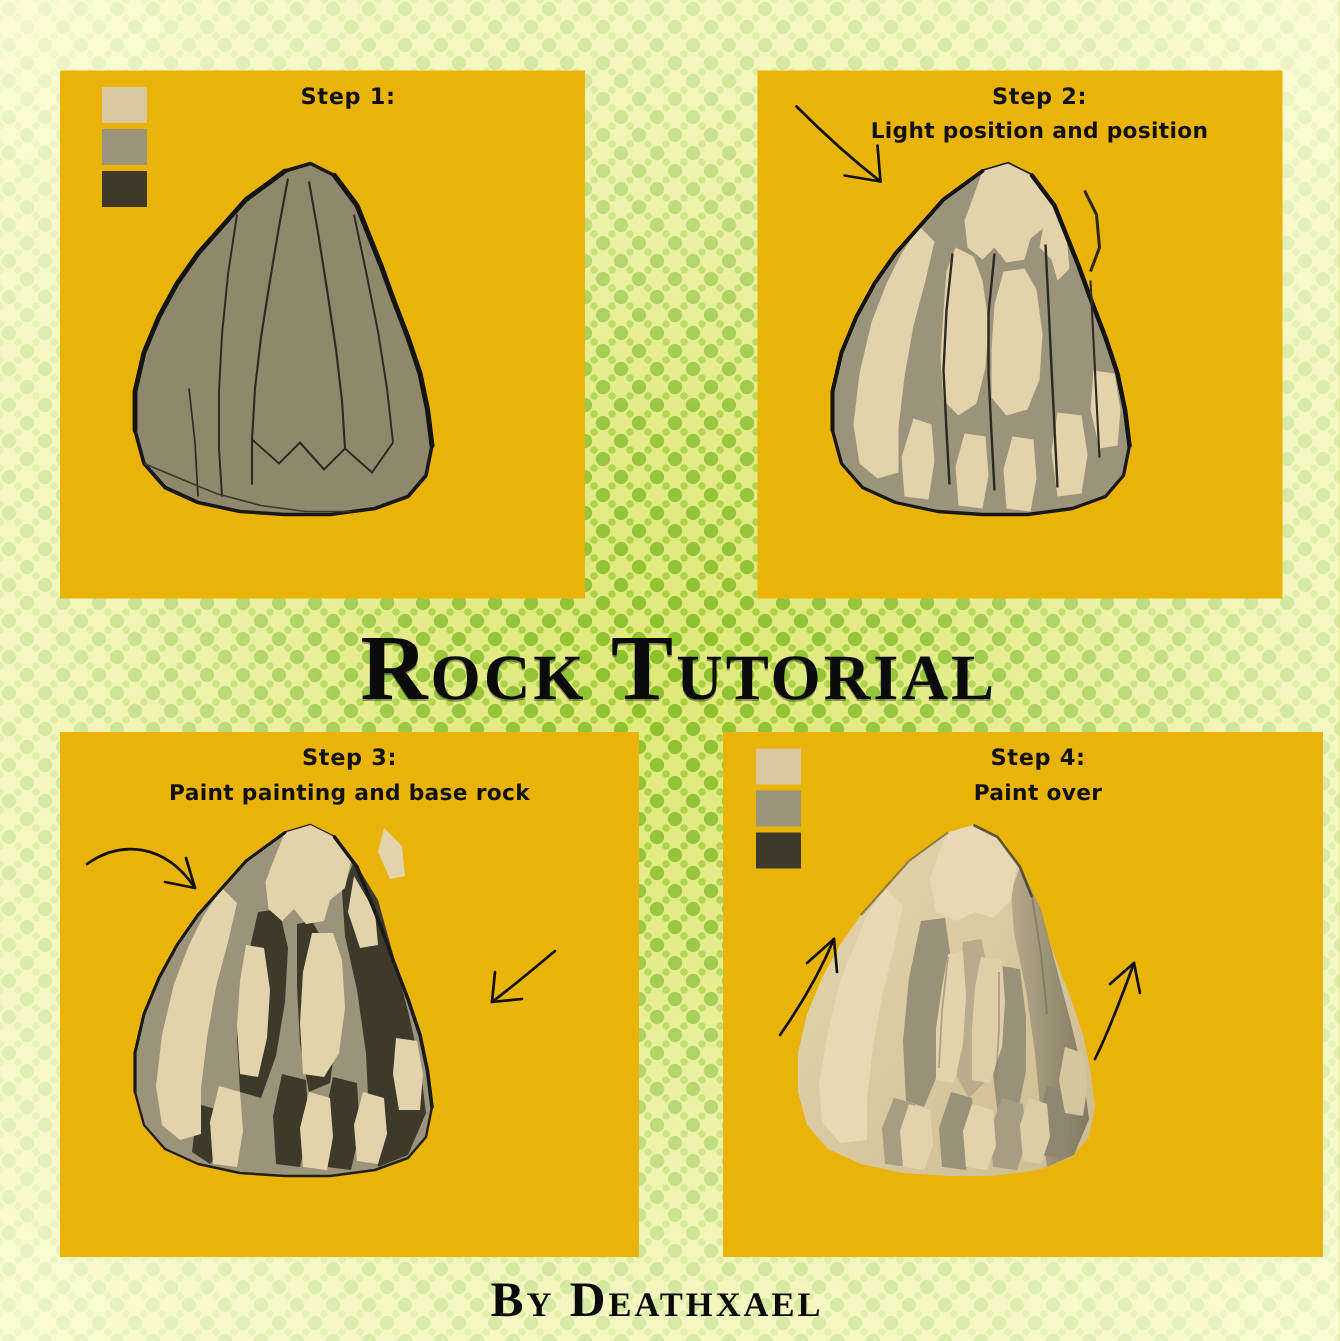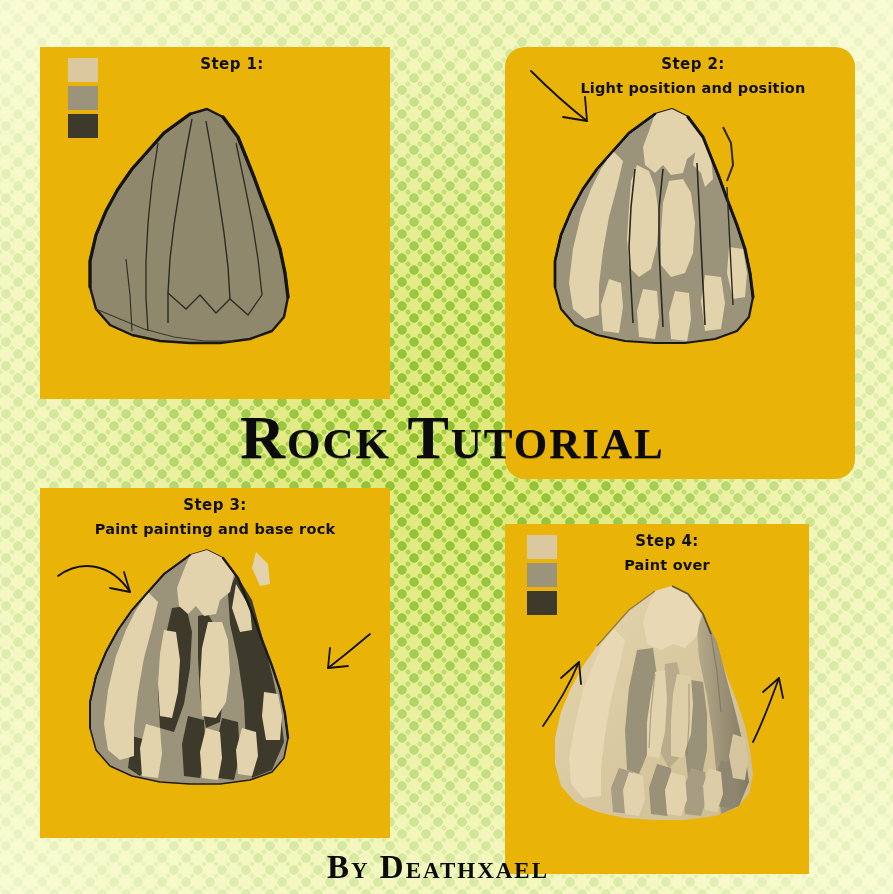--- a/index.html
+++ b/index.html
@@ -42,23 +42,23 @@
       radial-gradient(circle 250px at 100% 0%, rgba(255,255,230,.55), rgba(255,255,230,0) 100%),
       radial-gradient(circle 250px at 0% 100%, rgba(255,255,230,.45), rgba(255,255,230,0) 100%),
       radial-gradient(circle 250px at 100% 100%, rgba(255,255,230,.45), rgba(255,255,230,0) 100%);
   }
 
   
   .panel{
     position:absolute;background:#eab308;overflow:hidden;
   }
   #panel1{left:40px;  top:47px;  width:350px;height:352px;}
-  #panel2{left:505px; top:47px;  width:350px;height:432px;border-radius:20px;}
-  #panel3{left:40px;  top:488px; width:350px;height:350px;}
-  #panel4{left:505px; top:488px; width:304px;height:350px;margin-top:36px;}
+  #panel2{left:505px; top:47px;  width:350px;height:352px;}
+  #panel3{left:40px;  top:488px; width:350px;height:350px;padding-left:36px;}
+  #panel4{left:482px; top:488px; width:400px;height:350px;}
 
   .step-head{
     position:absolute;left:0;right:0;top:8px;
     text-align:center;color:#111;
   }
   .step-title{
     font-family:"DejaVu Sans", sans-serif;
     font-weight:700;font-size:15px;letter-spacing:.4px;
     margin:0 0 7px 0;
   }
@@ -75,21 +75,21 @@
 
   
   .swatches{position:absolute;display:flex;flex-direction:column;gap:4px;}
   #sw1{left:28px;top:11px;}
   #sw4{left:22px;top:11px;}
   .swatch{width:30px;height:24px;display:block;}
 
   
   #title-banner{
     position:absolute;left:0;right:0;top:406px;height:80px;
-    display:flex;align-items:flex-start;justify-content:center;
+    display:flex;align-items:center;justify-content:center;
     pointer-events:none;
     margin-left:12px;
   }
   #main-title{
     font-family:"Liberation Serif", serif;
     font-weight:700;color:#0b0b0b;
     font-size:62px;line-height:1;
     font-variant:small-caps;
     letter-spacing:2px;
     text-shadow:0 1px 0 rgba(0,0,0,.35);

